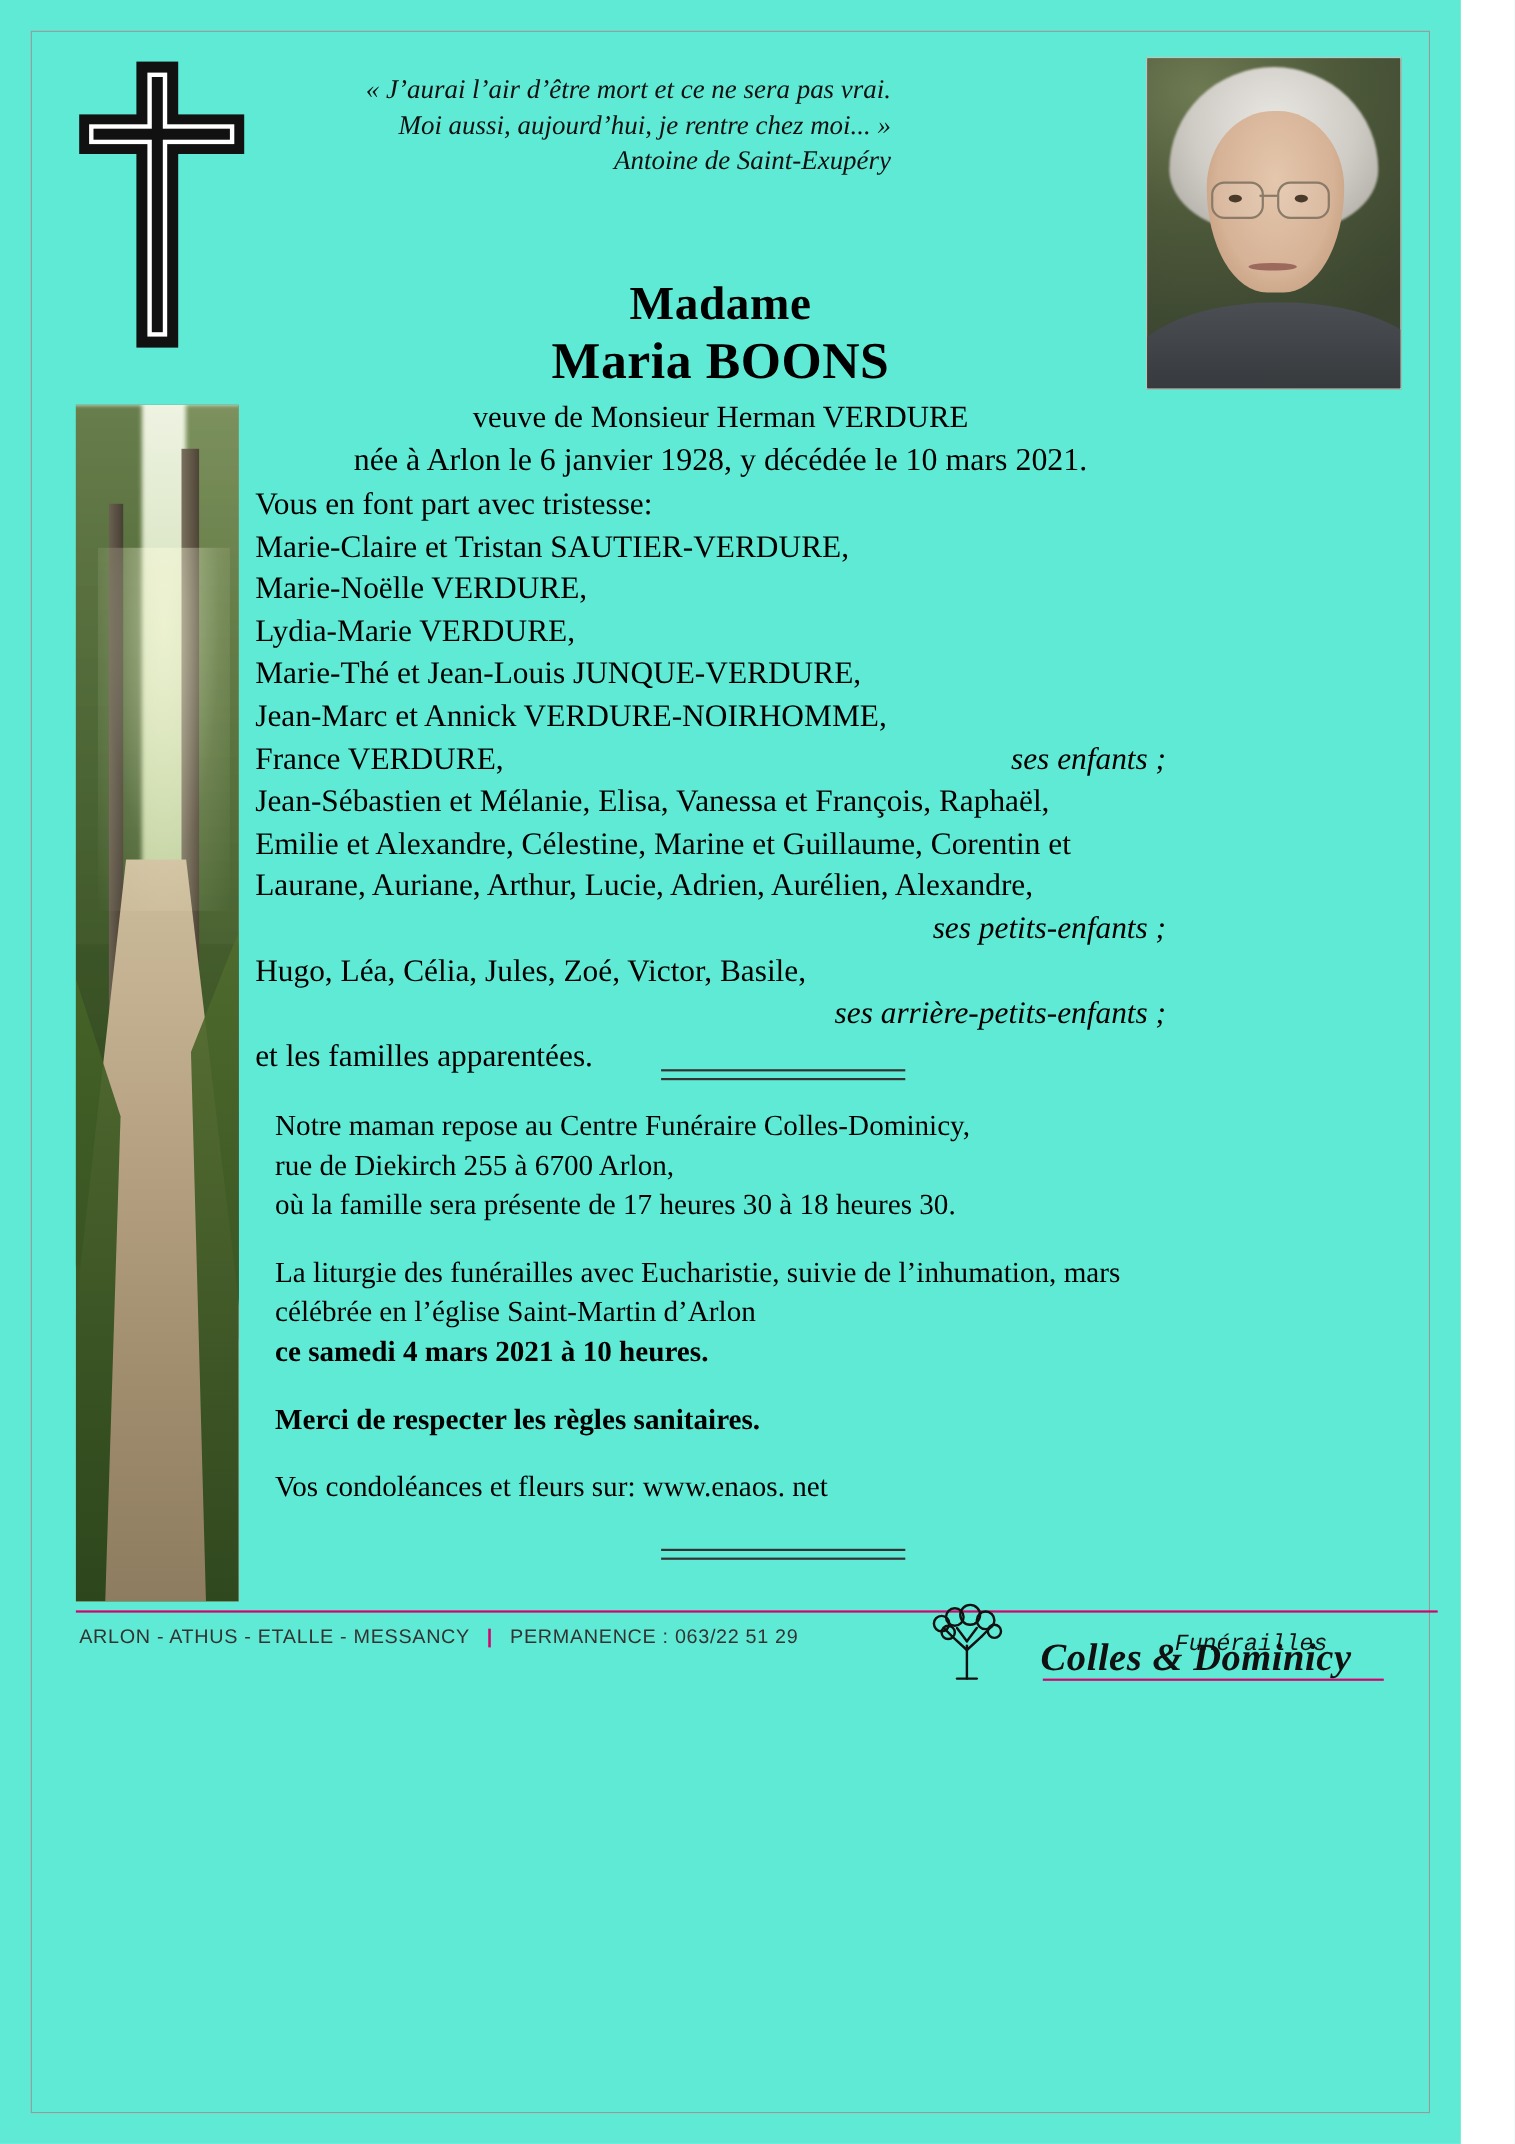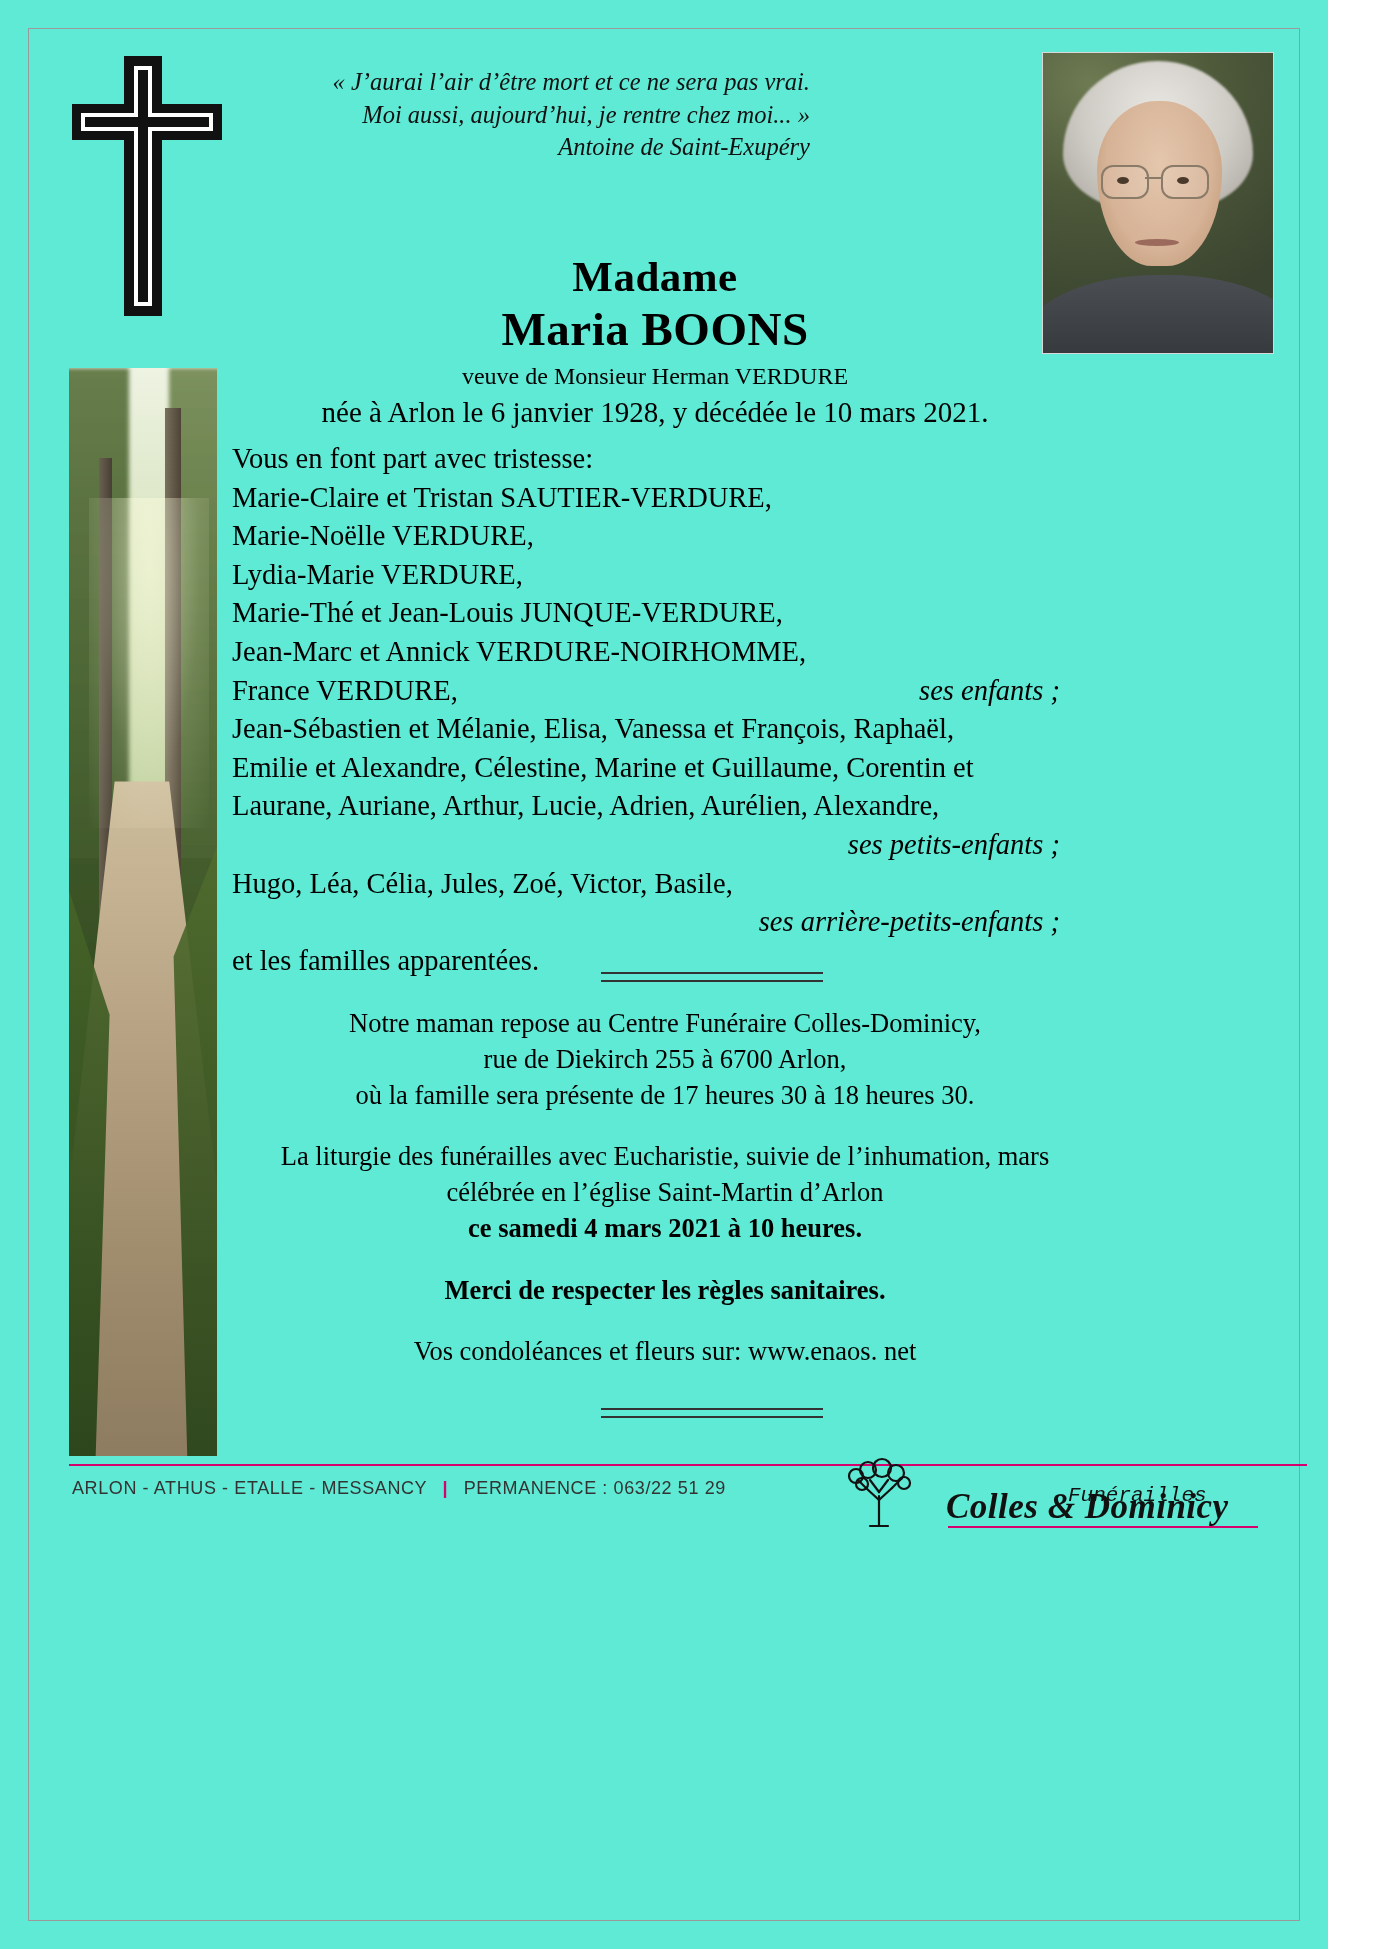--- a/index.html
+++ b/index.html
@@ -198,21 +198,21 @@
     line-height: 1.17;
     letter-spacing: 0.5px;
   }
   .name-main {
     font-weight: bold;
     font-size: 47px;
     line-height: 1.17;
     letter-spacing: 0.5px;
   }
   .name-sub1 {
-    font-size: 24px;
+    font-size: 28px;
     line-height: 1.33;
     margin-top: 4px;
   }
   .name-sub2 {
     font-size: 29px;
     line-height: 1.33;
   }
 
   
   .side-photo {
@@ -309,21 +309,21 @@
   }
   .divider.d1 { top: 972px; margin-left: 48px; }
   .divider.d2 { top: 1408px; margin-left: 48px; }
 
   
   .lower {
     position: absolute;
     left: 250px;
     top: 1006px;
     width: 830px;
-    text-align: center;
+    text-align: left;
     font-size: 26.5px;
     line-height: 1.35;
   }
   .lower p { margin: 0; }
   .lower .gap { height: 26px; }
   .lower .bold { font-weight: bold; }
 
   
   .footer-line {
     position: absolute;

